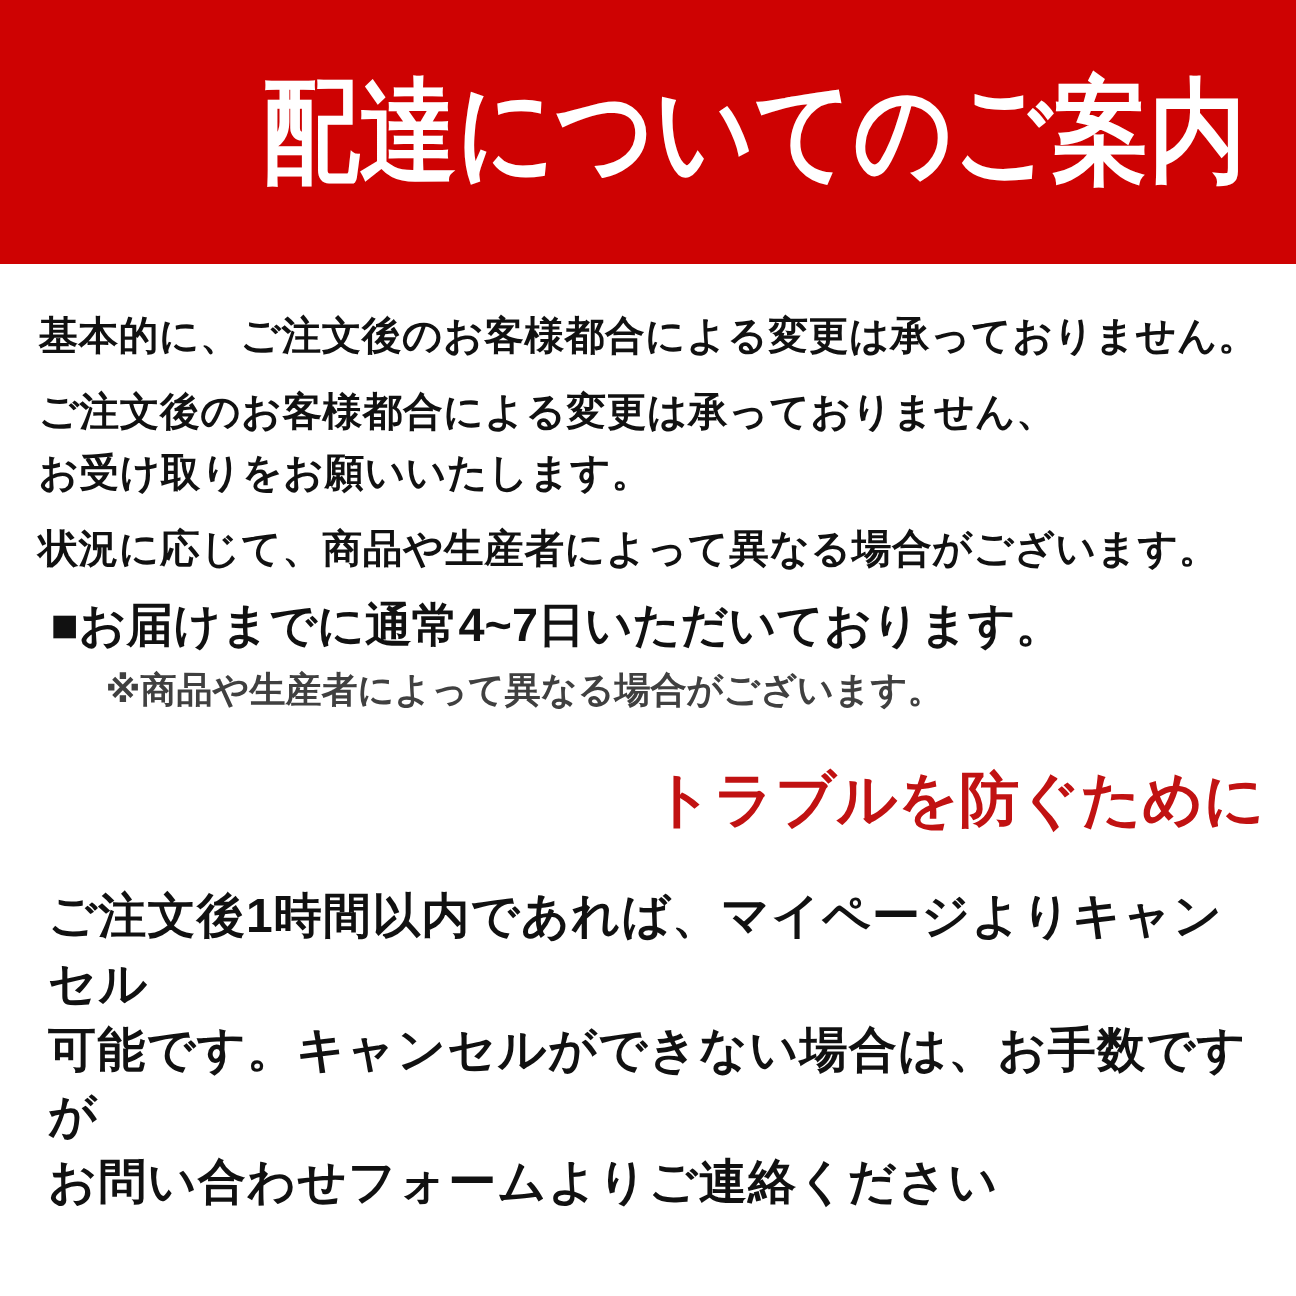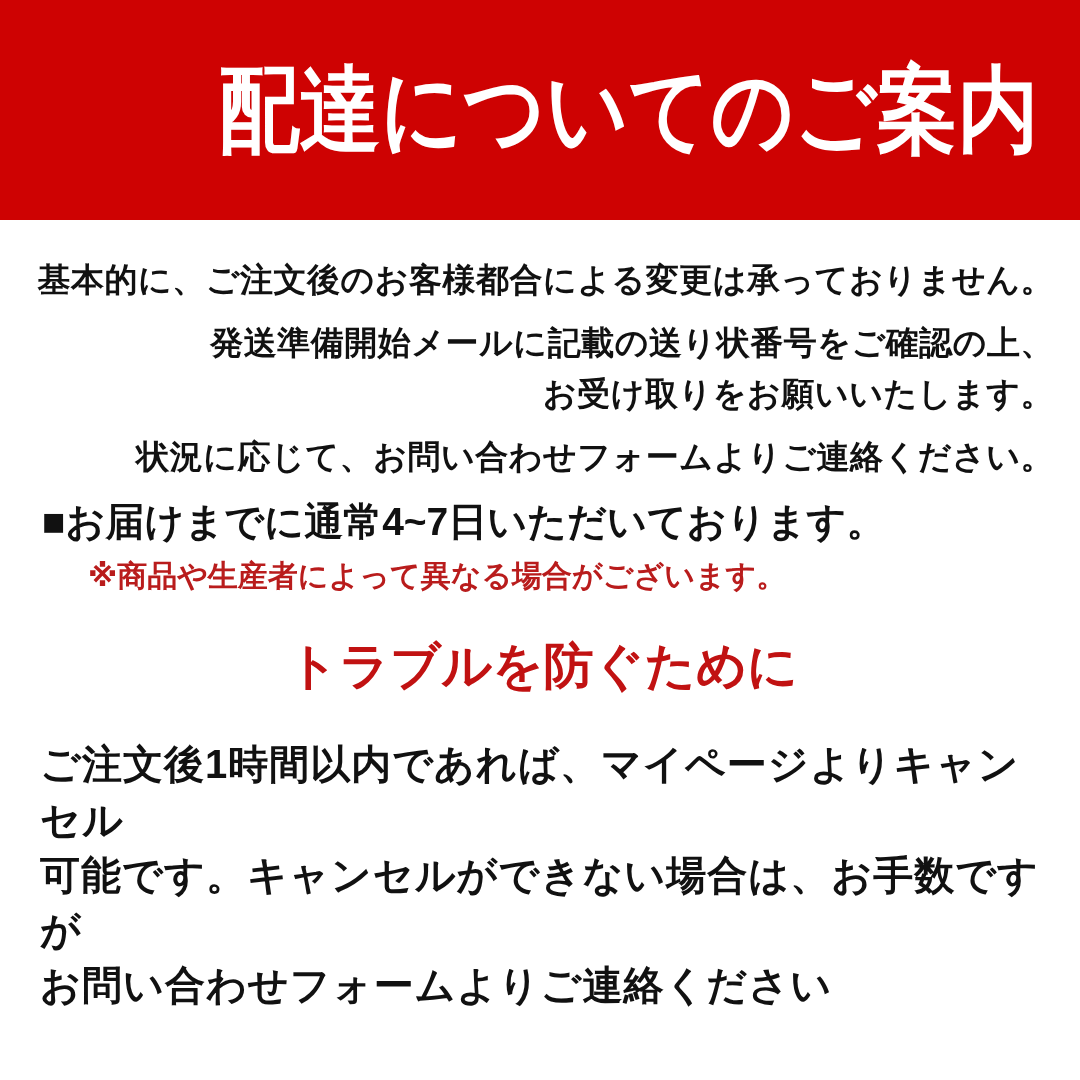--- a/index.html
+++ b/index.html
@@ -33,47 +33,46 @@
   }
   .content {
     padding: 34px 26px 0 32px;
   }
   .intro-p {
     font-size: 33px;
     line-height: 1.55;
     margin: 0 0 12px 0;
     white-space: pre-line;
     letter-spacing: 0.5px;
-    text-align: right;
   }
   .bullets {
     margin-top: 16px;
   }
   .bullet-item {
     margin: 0 0 36px 10px;
   }
   .bullet-text {
     font-size: 39px;
     line-height: 1.2;
     margin: 0;
     white-space: nowrap;
     letter-spacing: 0px;
   }
   .bullet-note {
     font-size: 30px;
     line-height: 1.25;
-    color: #b91c1c;
+    color: #404040;
     margin: 12px 0 0 46px;
     white-space: nowrap;
   }
   .section-heading {
     color: #c11212;
     font-size: 50px;
     line-height: 1.25;
-    text-align: center;
+    text-align: right;
     margin: 40px 0 0 0;
   }
   .footer-text {
     font-size: 40px;
     line-height: 1.38;
     margin: 40px 0 0 8px;
     white-space: pre-line;
     letter-spacing: 1px;
   }
 </style>
@@ -81,24 +80,24 @@
 <body>
 
 <div class="banner">
   <div class="banner-title">配達についてのご案内</div>
 </div>
 
 <div class="content">
 
   <p class="intro-p">基本的に、ご注文後のお客様都合による変更は承っておりません。</p>
 
-  <p class="intro-p">発送準備開始メールに記載の送り状番号をご確認の上、
+  <p class="intro-p">ご注文後のお客様都合による変更は承っておりません、
 お受け取りをお願いいたします。</p>
 
-  <p class="intro-p">状況に応じて、お問い合わせフォームよりご連絡ください。</p>
+  <p class="intro-p">状況に応じて、商品や生産者によって異なる場合がございます。</p>
 
   <div class="bullets">
 
     <div class="bullet-item">
       <p class="bullet-text">■お届けまでに通常4~7日いただいております。</p>
       <p class="bullet-note">※商品や生産者によって異なる場合がございます。</p>
     </div>
 
 
 

